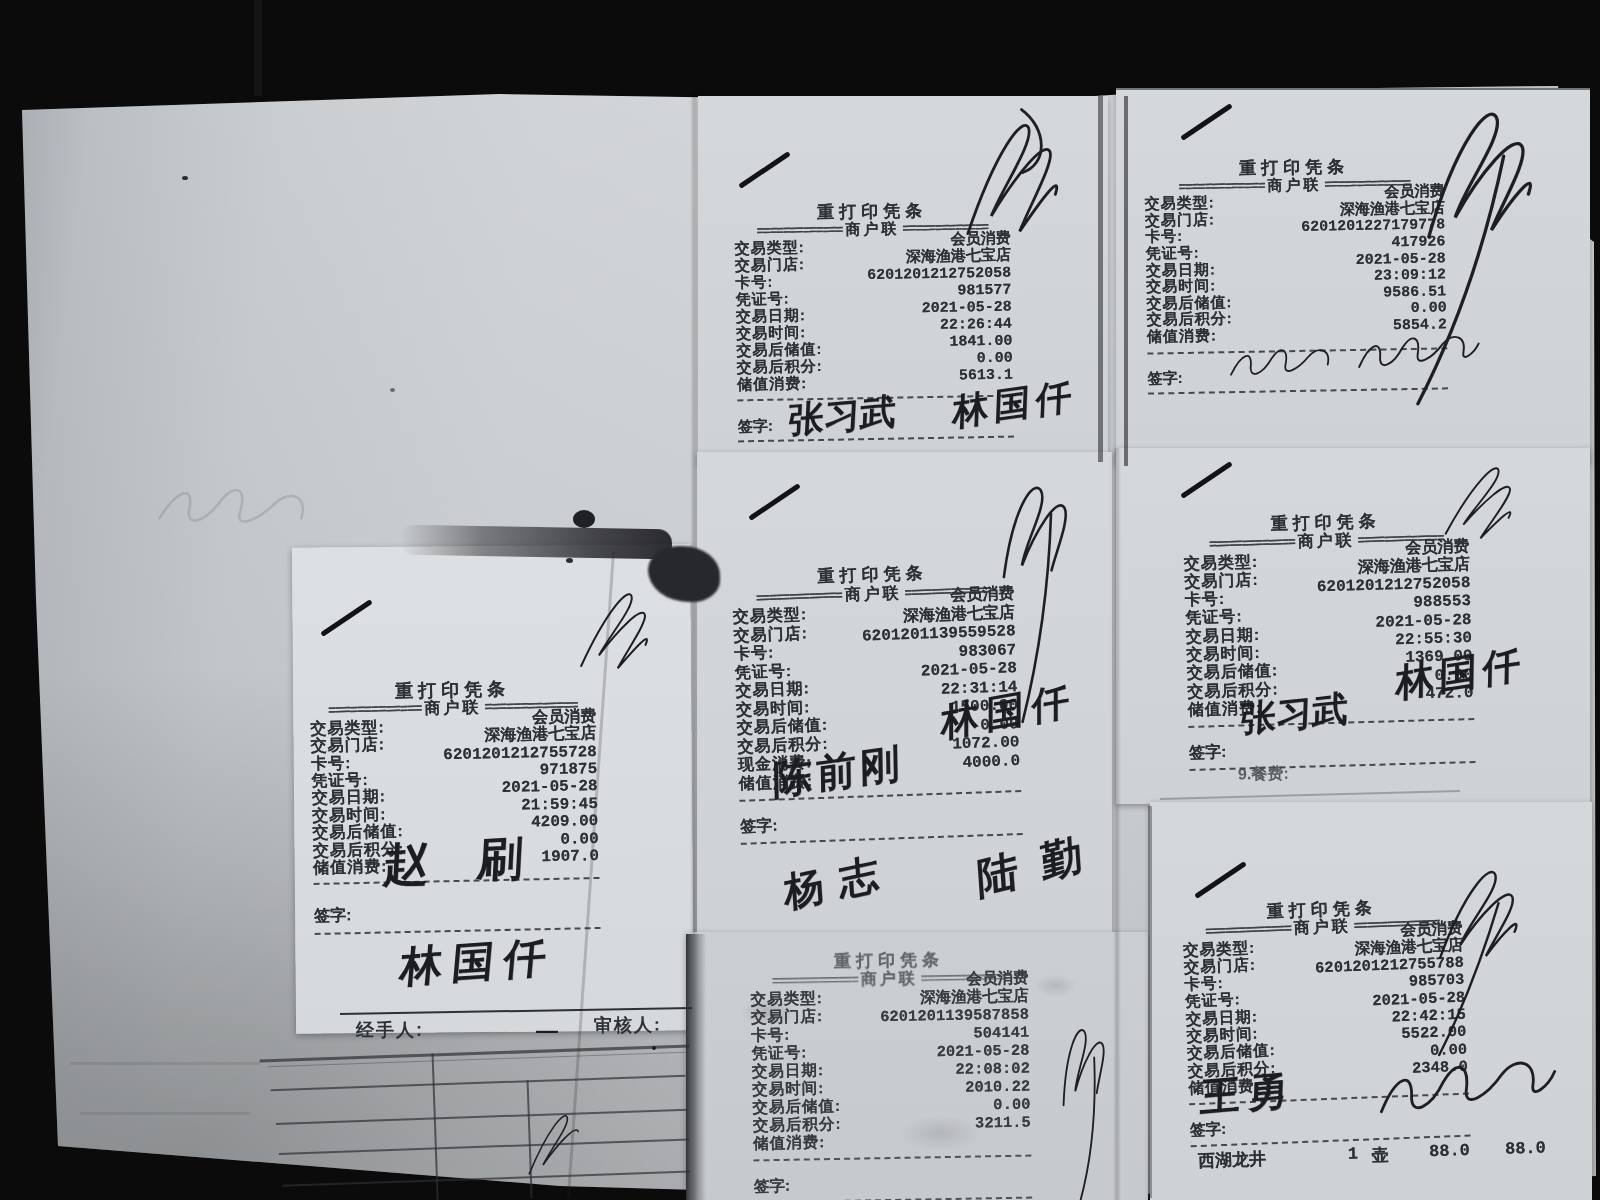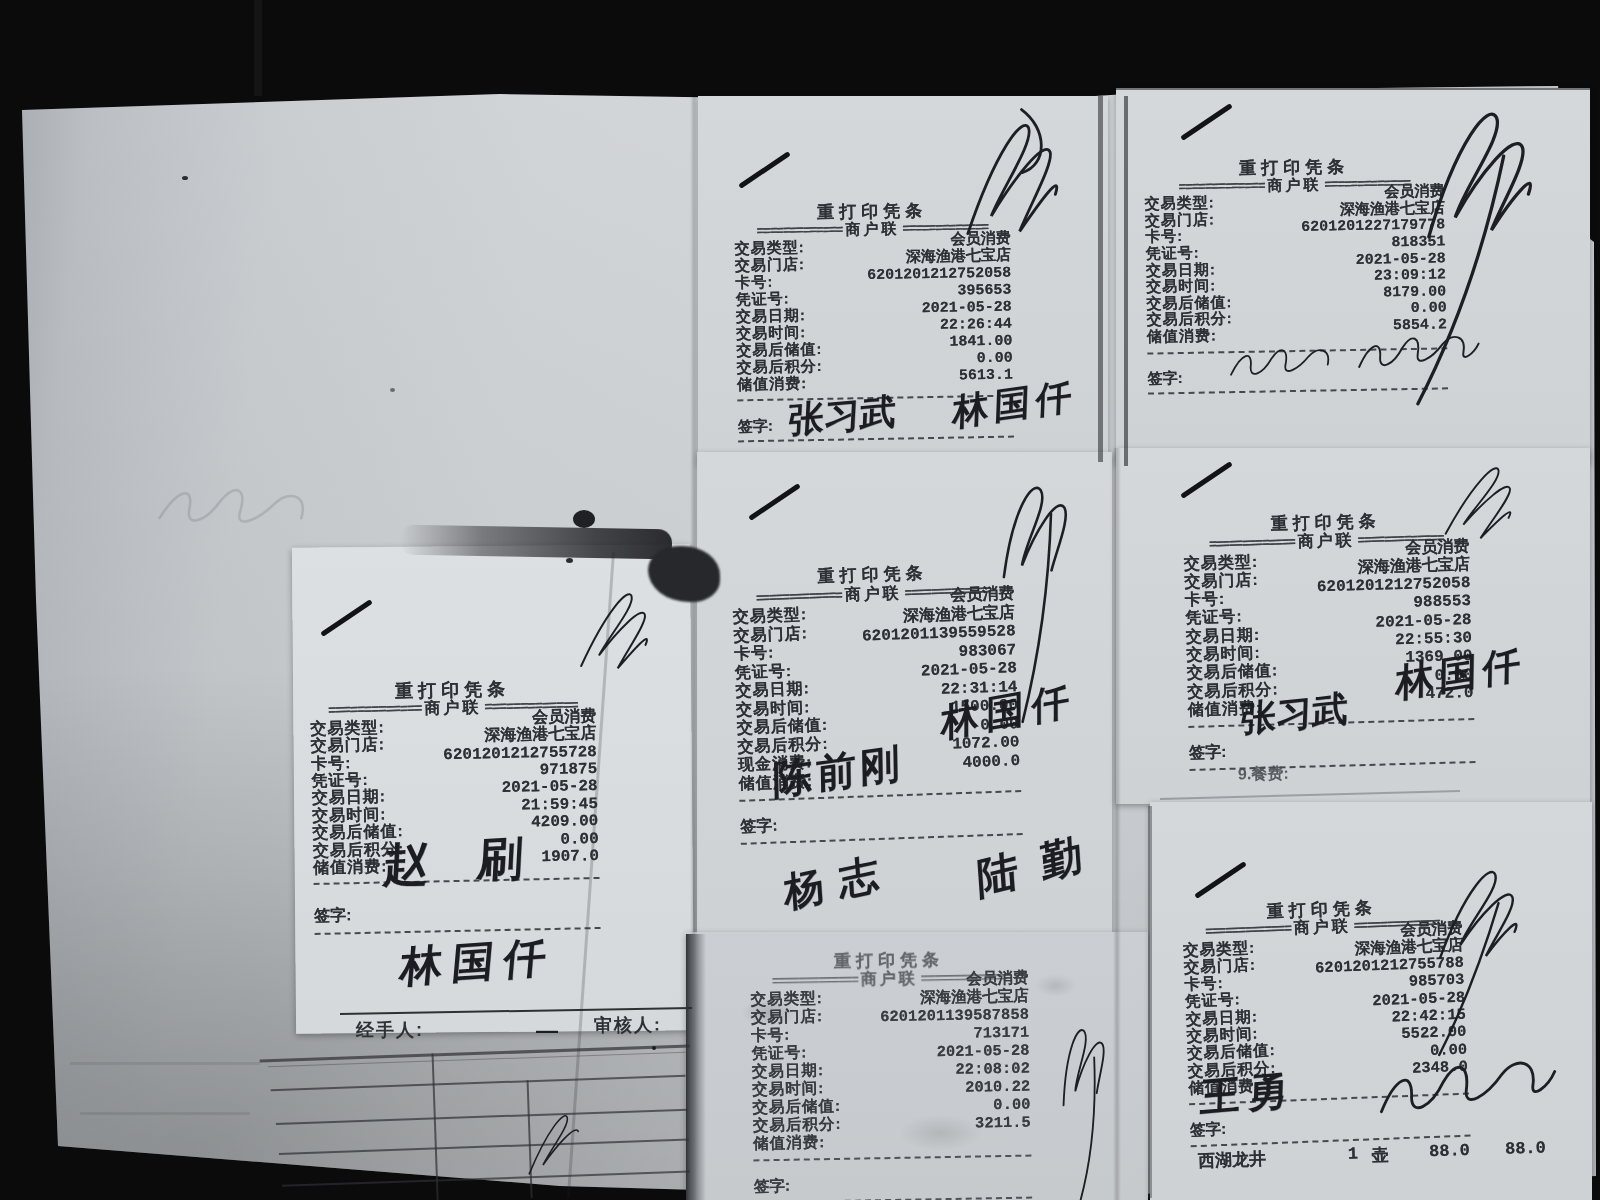--- a/index.html
+++ b/index.html
@@ -160,21 +160,21 @@
         <div class="row">
           <span class="l">交易门店:</span>
           <span class="v">深海渔港七宝店</span>
         </div>
         <div class="row">
           <span class="l">卡号:</span>
           <span class="v">6201201212752058</span>
         </div>
         <div class="row">
           <span class="l">凭证号:</span>
-          <span class="v">395653</span>
+          <span class="v">981577</span>
         </div>
         <div class="row">
           <span class="l">交易日期:</span>
           <span class="v">2021-05-28</span>
         </div>
         <div class="row">
           <span class="l">交易时间:</span>
           <span class="v">22:26:44</span>
         </div>
         <div class="row">
@@ -210,33 +210,33 @@
         <div class="row">
           <span class="l">交易门店:</span>
           <span class="v">深海渔港七宝店</span>
         </div>
         <div class="row">
           <span class="l">卡号:</span>
           <span class="v">6201201227179778</span>
         </div>
         <div class="row">
           <span class="l">凭证号:</span>
-          <span class="v">818351</span>
+          <span class="v">417926</span>
         </div>
         <div class="row">
           <span class="l">交易日期:</span>
           <span class="v">2021-05-28</span>
         </div>
         <div class="row">
           <span class="l">交易时间:</span>
           <span class="v">23:09:12</span>
         </div>
         <div class="row">
           <span class="l">交易后储值:</span>
-          <span class="v">8179.00</span>
+          <span class="v">9586.51</span>
         </div>
         <div class="row">
           <span class="l">交易后积分:</span>
           <span class="v">0.00</span>
         </div>
         <div class="row">
           <span class="l">储值消费:</span>
           <span class="v">5854.2</span>
         </div>
       </div>
@@ -414,21 +414,21 @@
         <div class="row">
           <span class="l">交易门店:</span>
           <span class="v">深海渔港七宝店</span>
         </div>
         <div class="row">
           <span class="l">卡号:</span>
           <span class="v">6201201139587858</span>
         </div>
         <div class="row">
           <span class="l">凭证号:</span>
-          <span class="v">713171</span>
+          <span class="v">504141</span>
         </div>
         <div class="row">
           <span class="l">交易日期:</span>
           <span class="v">2021-05-28</span>
         </div>
         <div class="row">
           <span class="l">交易时间:</span>
           <span class="v">22:08:02</span>
         </div>
         <div class="row">

